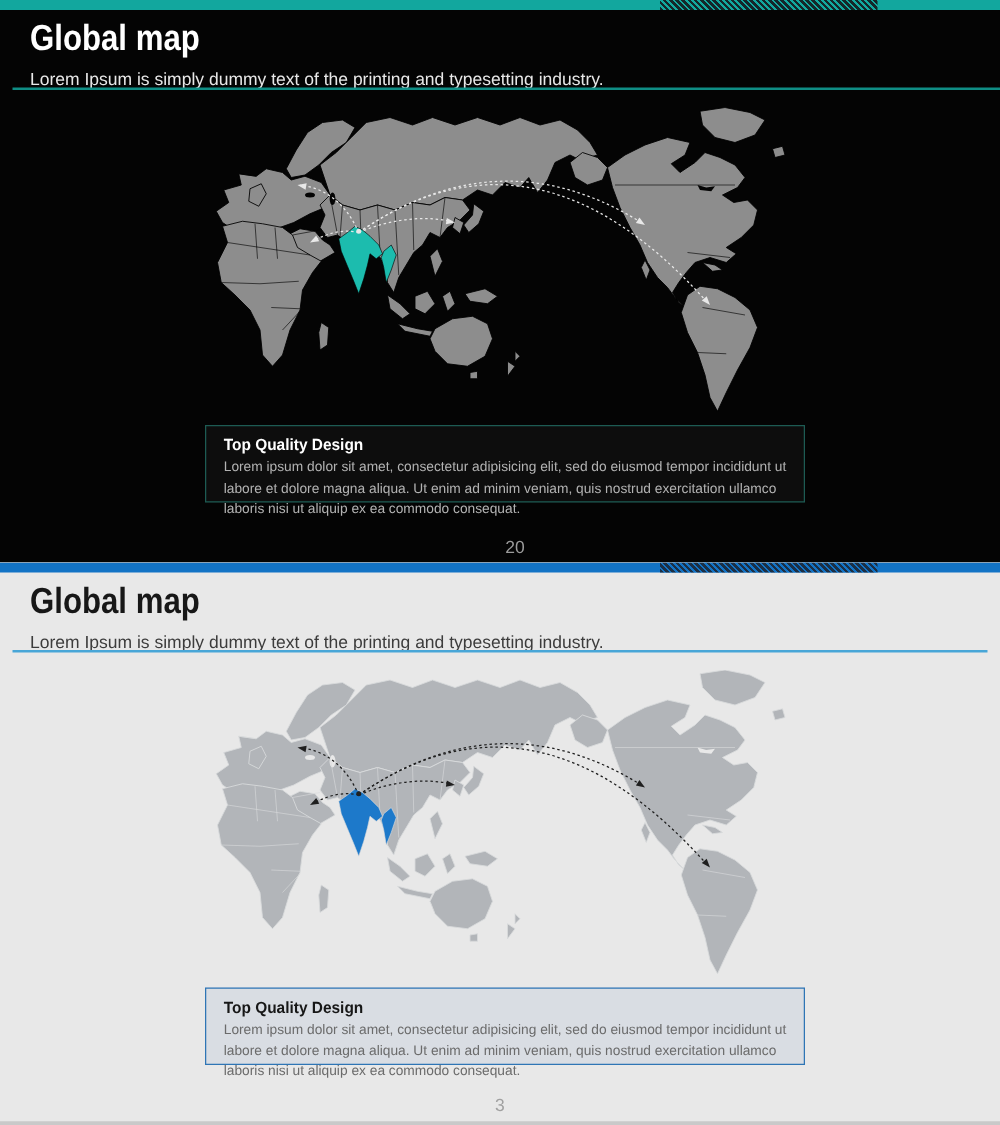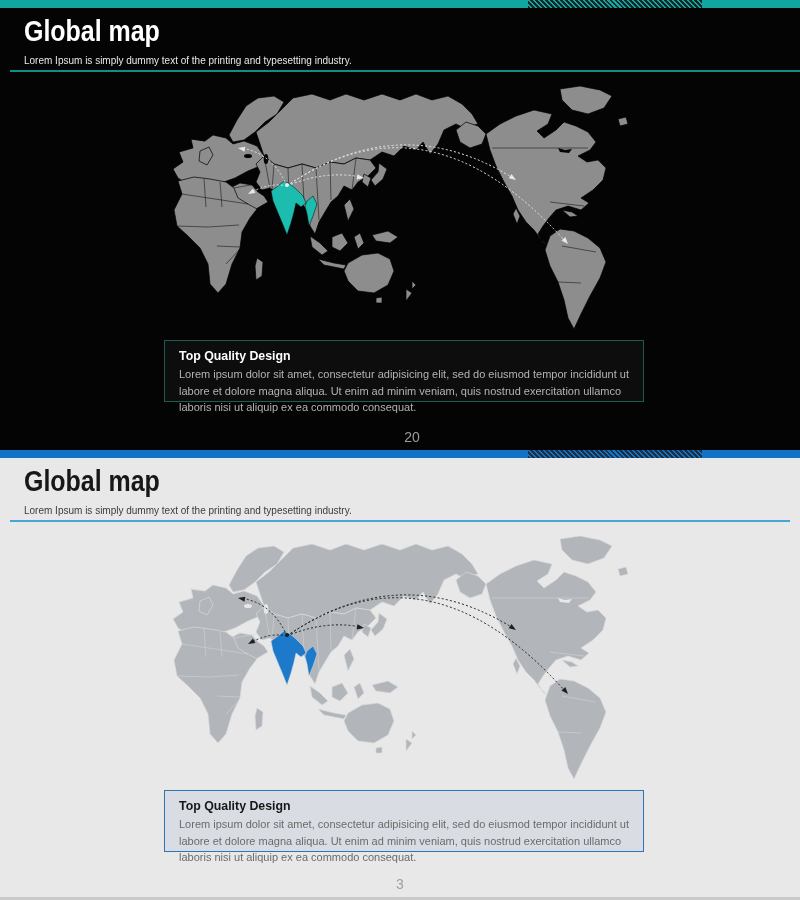--- a/index.html
+++ b/index.html
@@ -22,21 +22,21 @@
     --box-bg:#d9dde3; --box-border:#2e75b5;
     --land:#b2b5b9; --land-stroke:#d8dadc; --hl:#1d79ca; --route:#1f1f1f;
     --pagenum:#a0a0a0;
     border-bottom:3px solid #c9c9c9; box-sizing:border-box;
   }
   .topbar{position:absolute;top:0;left:0;right:0;height:8px;background:var(--accent);}
   .hatch{position:absolute;left:528px;top:0;width:174px;height:8px;
     background:repeating-linear-gradient(45deg,var(--hatch-dark) 0 2px,var(--accent) 2px 3.5px);}
   .title{position:absolute;left:24px;top:15px;margin:0;font-size:29px;font-weight:700;
     color:var(--text);white-space:nowrap;transform:scaleX(.86);transform-origin:left top;letter-spacing:0;}
-  .subtitle{position:absolute;left:24px;top:55px;margin:0;font-size:10px;color:var(--subtitle);}
+  .subtitle{position:absolute;left:24px;top:55px;margin:0;font-size:14px;color:var(--subtitle);}
   .rule{position:absolute;left:10px;right:10px;top:70px;height:2px;background:var(--divider);}
   .map-wrap{position:absolute;left:160px;top:86px;width:480px;height:250px;}
   .map-wrap svg{display:block;width:100%;height:100%;}
   .callout{position:absolute;left:164px;top:340px;width:480px;height:62px;box-sizing:border-box;
     background:var(--box-bg);border:1px solid var(--box-border);padding:7px 14px;}
   .callout h2{margin:0 0 3px;font-size:13px;font-weight:700;color:var(--text);
     transform:scaleX(.95);transform-origin:left top;white-space:nowrap;}
   .callout p{margin:0;font-size:11px;line-height:1.5;color:var(--body-muted);}
   .pagenum{position:absolute;left:0;right:0;bottom:5px;text-align:center;font-size:14px;color:var(--pagenum);}
   .defs-svg{position:absolute;width:0;height:0;overflow:hidden;}

